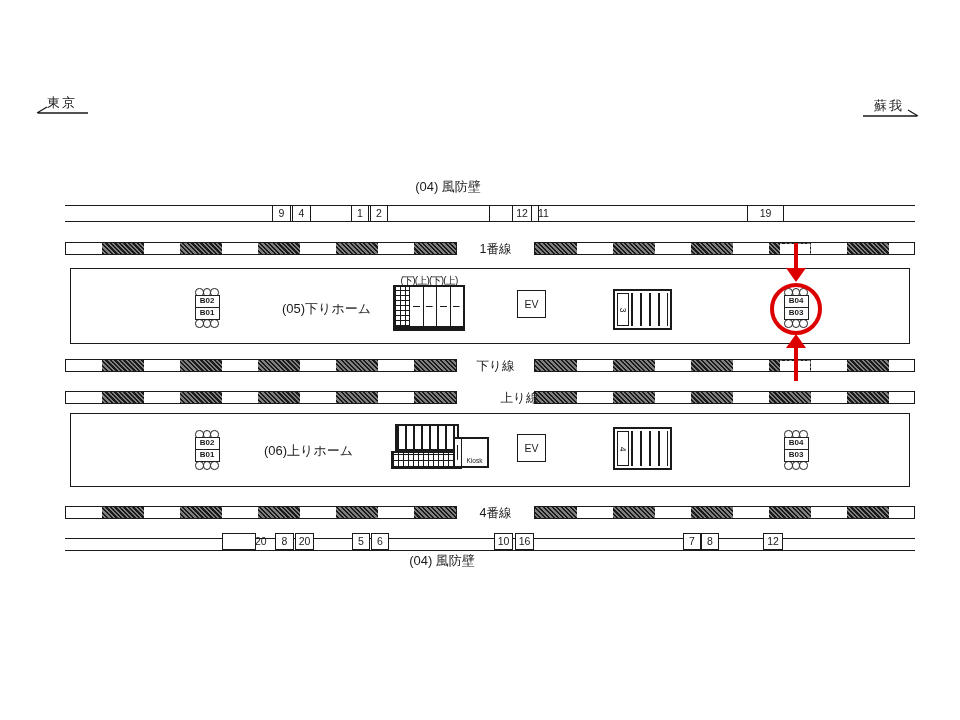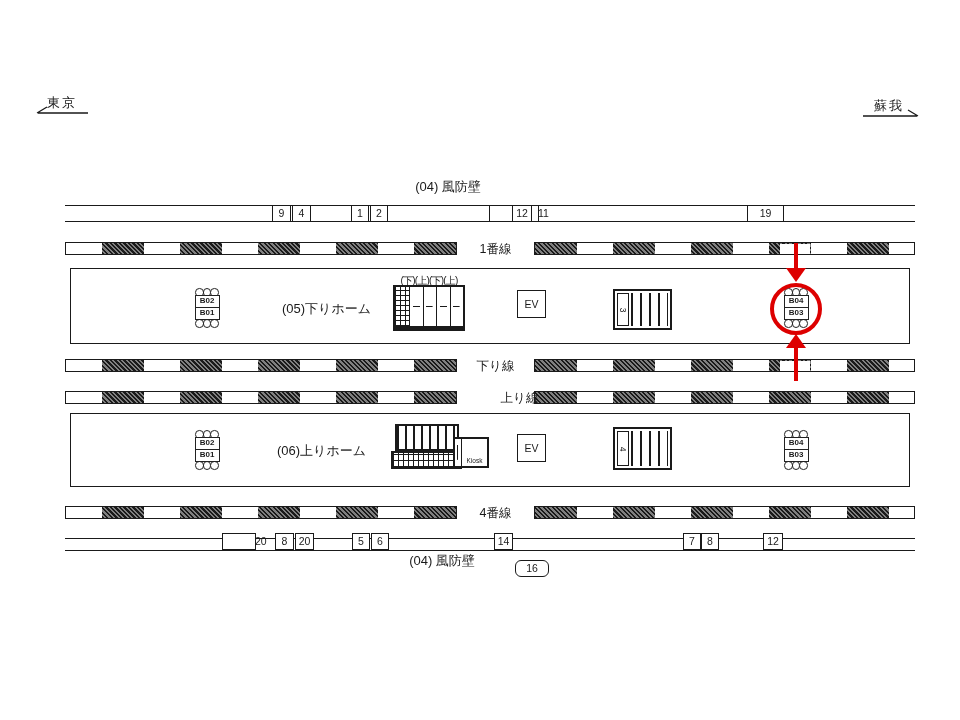--- a/index.html
+++ b/index.html
@@ -187,21 +187,21 @@
   <div class="abs bar seg-light" style="left:65px;top:359px;width:392px;"></div>
   <div class="abs bar seg-dark" style="left:534px;top:359px;width:381px;"></div>
   <div class="abs track-label" style="left:457px;top:359px;width:77px;">下り線</div>
   <div class="abs gap-patch" style="left:780px;top:361px;width:30px;height:9.5px;"></div>
 
   <div class="abs bar seg-light" style="left:65px;top:391px;width:392px;"></div>
   <div class="abs bar seg-dark" style="left:534px;top:391px;width:381px;"></div>
   <div class="abs track-label" style="left:457px;top:391px;width:77px;margin-left:24px;">上り線</div>
 
   <div class="abs platform" style="left:70px;top:413px;width:840px;height:74px;"></div>
-  <div class="abs plat-label" style="left:277px;top:442px;">(06)上りホーム</div>
+  <div class="abs plat-label" style="left:264px;top:442px;">(06)上りホーム</div>
 
   <div class="abs bench" style="left:192px;top:430px;">
     <div class="bench-dots">
         <i></i>
         <i></i>
         <i></i>
       </div>
     <div class="bench-label">B02</div>
     <div class="bench-label">B01</div>
     <div class="bench-dots bottom">
@@ -245,21 +245,21 @@
   <div class="abs bar seg-light" style="left:65px;top:506px;width:392px;"></div>
   <div class="abs bar seg-dark" style="left:534px;top:506px;width:381px;"></div>
   <div class="abs track-label" style="left:457px;top:506px;width:77px;">4番線</div>
 
   <div class="abs wall" style="left:65px;top:538px;width:850px;height:13px;"></div>
   <div class="abs wbox" style="left:222px;top:533px;width:20px;padding-left:32px;">20</div>
   <div class="abs wbox" style="left:275px;top:533px;width:19px;">8</div>
   <div class="abs wbox" style="left:295px;top:533px;width:19px;">20</div>
   <div class="abs wbox" style="left:352px;top:533px;width:18px;">5</div>
   <div class="abs wbox" style="left:371px;top:533px;width:18px;">6</div>
-  <div class="abs wbox" style="left:494px;top:533px;width:19px;">14</div>
-  <div class="abs wbox" style="left:515px;top:560px;width:34px;border-radius:6px;">16</div>
+  <div class="abs wbox" style="left:494px;top:533px;width:19px;">10</div>
+  <div class="abs wbox" style="left:515px;top:533px;width:19px;">16</div>
   <div class="abs wbox" style="left:683px;top:533px;width:18px;">7</div>
   <div class="abs wbox" style="left:701px;top:533px;width:18px;">8</div>
   <div class="abs wbox" style="left:763px;top:533px;width:20px;">12</div>
 
   <div class="abs small-label" style="left:377px;top:552px;width:130px;">(04) 風防壁</div>
 
 </div>
 
 </body></html>

